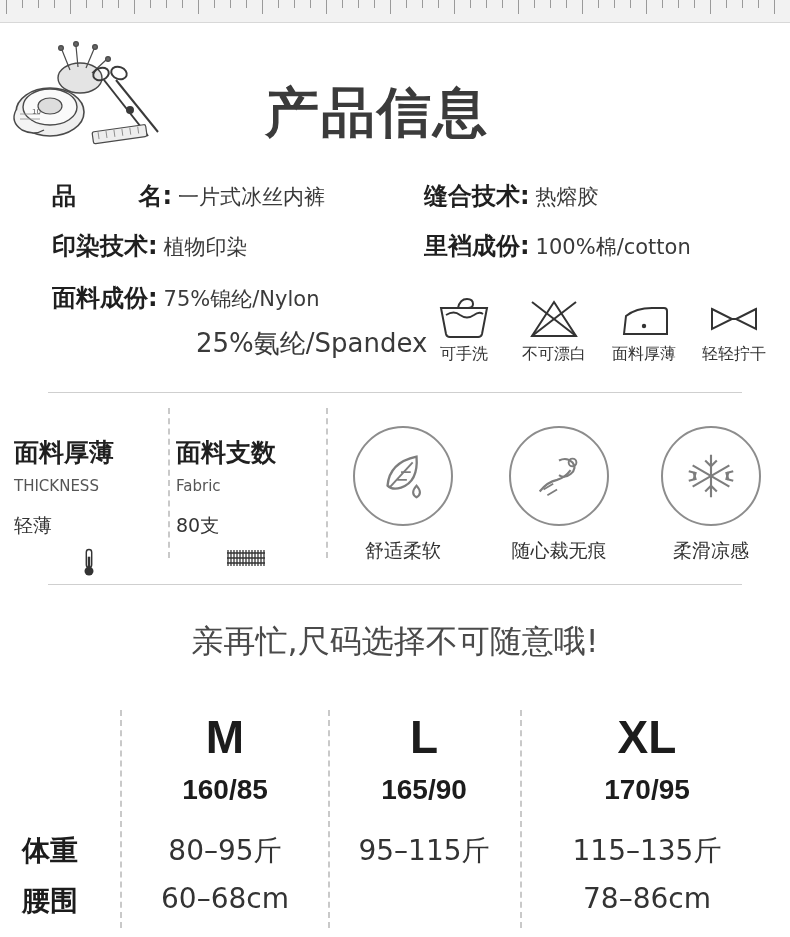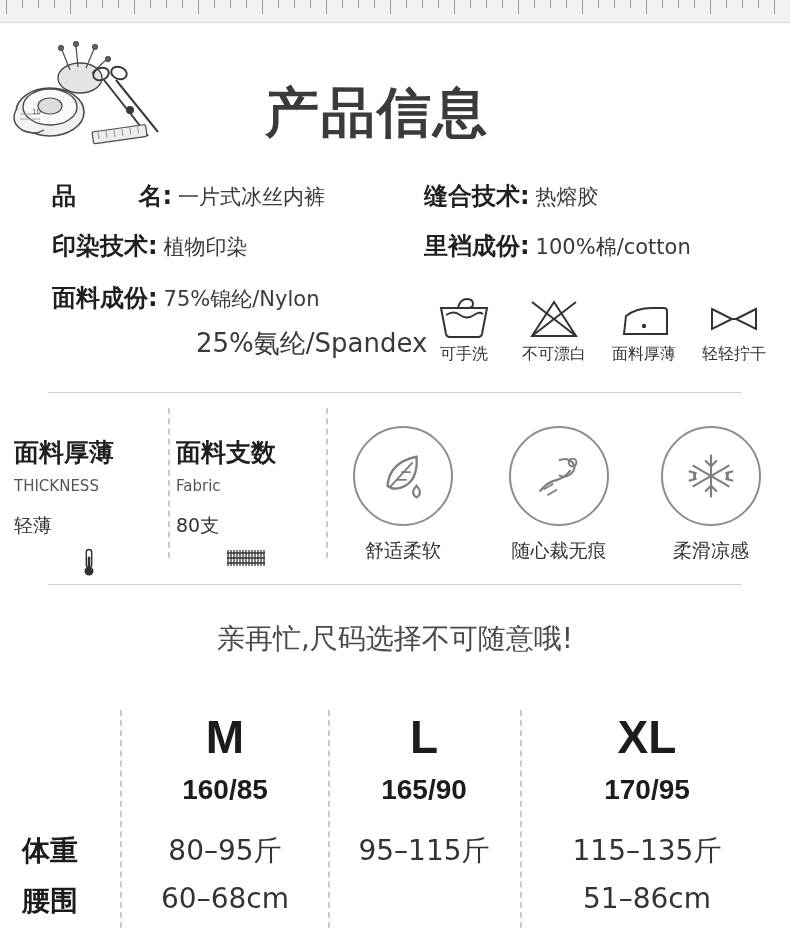--- a/index.html
+++ b/index.html
@@ -212,21 +212,21 @@
     white-space: nowrap;
   }
 
   
   .notice {
     position: absolute;
     top: 620px;
     left: 0;
     width: 790px;
     text-align: center;
-    font-size: 28px;
+    font-size: 32px;
     color: #4a4a4a;
     font-family: "DejaVu Sans", sans-serif;
   }
 
   
   .sizes {
     position: absolute;
     top: 700px;
     left: 0;
     width: 790px;
@@ -578,15 +578,15 @@
   </div>
 
   <div class="size-col" style="left:522px; top:14px; width:250px;">
     <div class="size-name">XL</div>
     <div class="size-code">170/95</div>
   </div>
   <div class="size-col" style="left:522px; top:132px; width:250px;">
     <div class="size-v">115–135斤</div>
   </div>
   <div class="size-col" style="left:522px; top:182px; width:250px;">
-    <div class="size-v">51–86cm</div>
+    <div class="size-v">78–86cm</div>
   </div>
 </div>
 
 </body></html>

